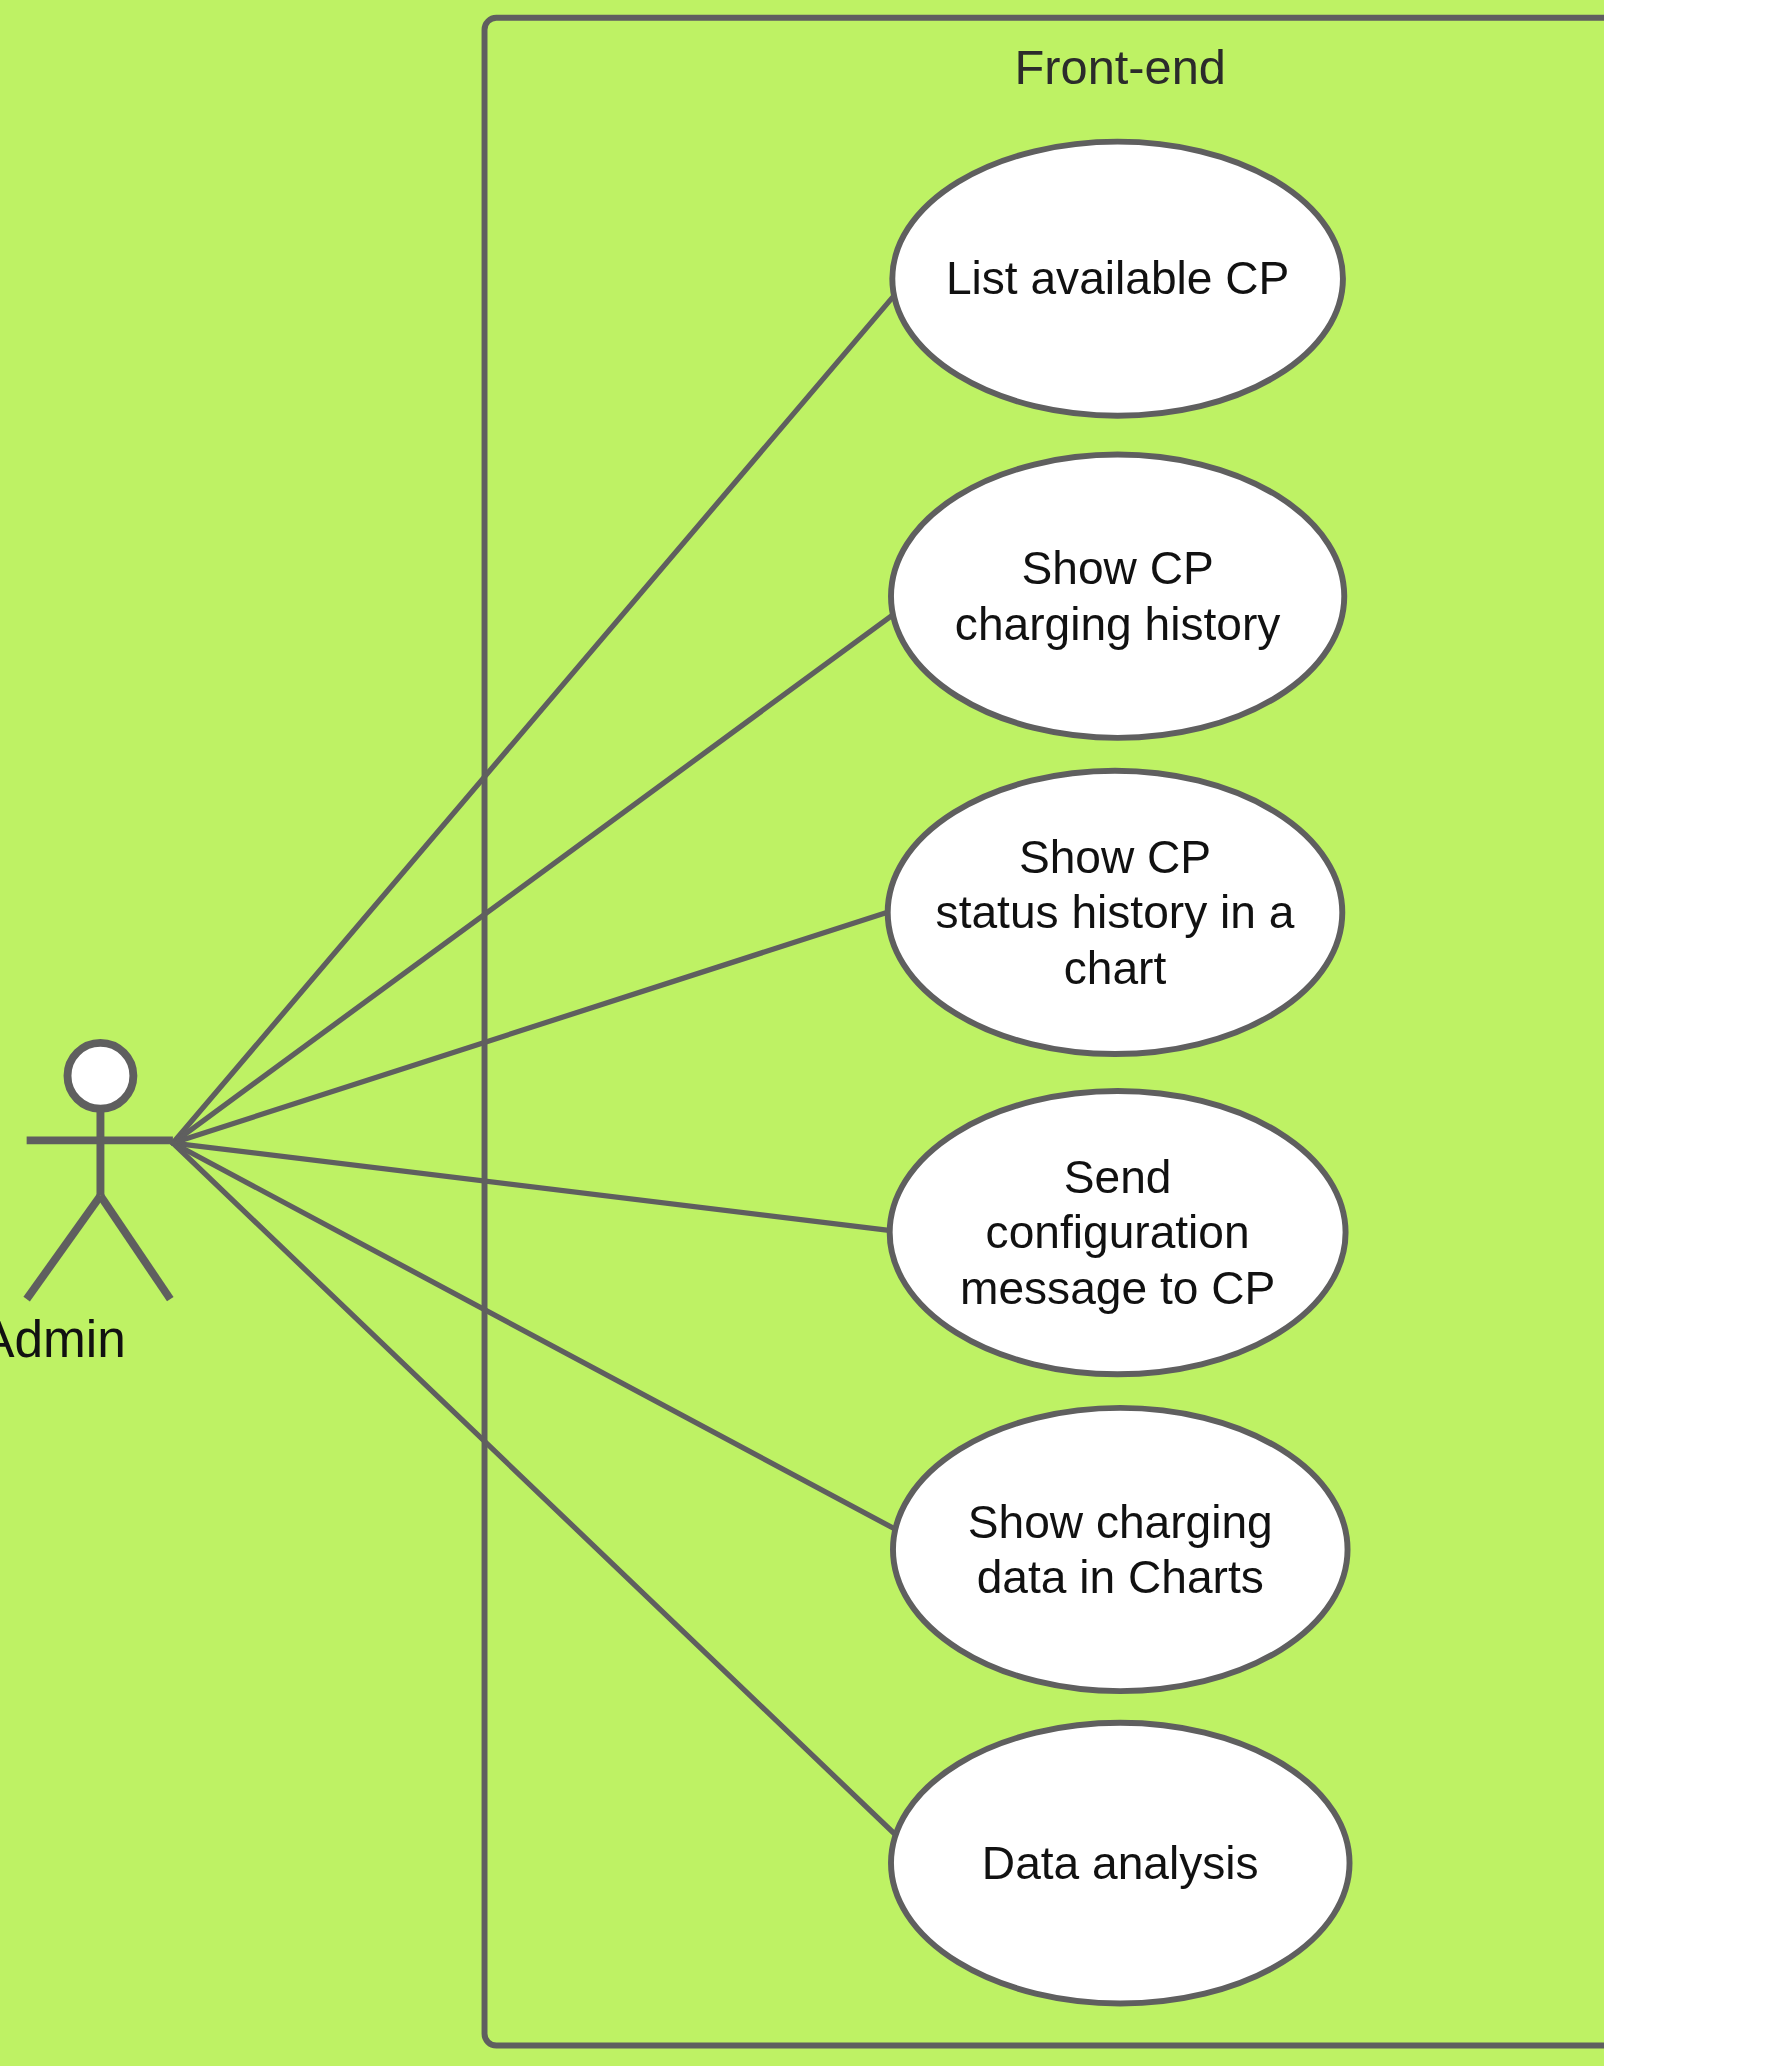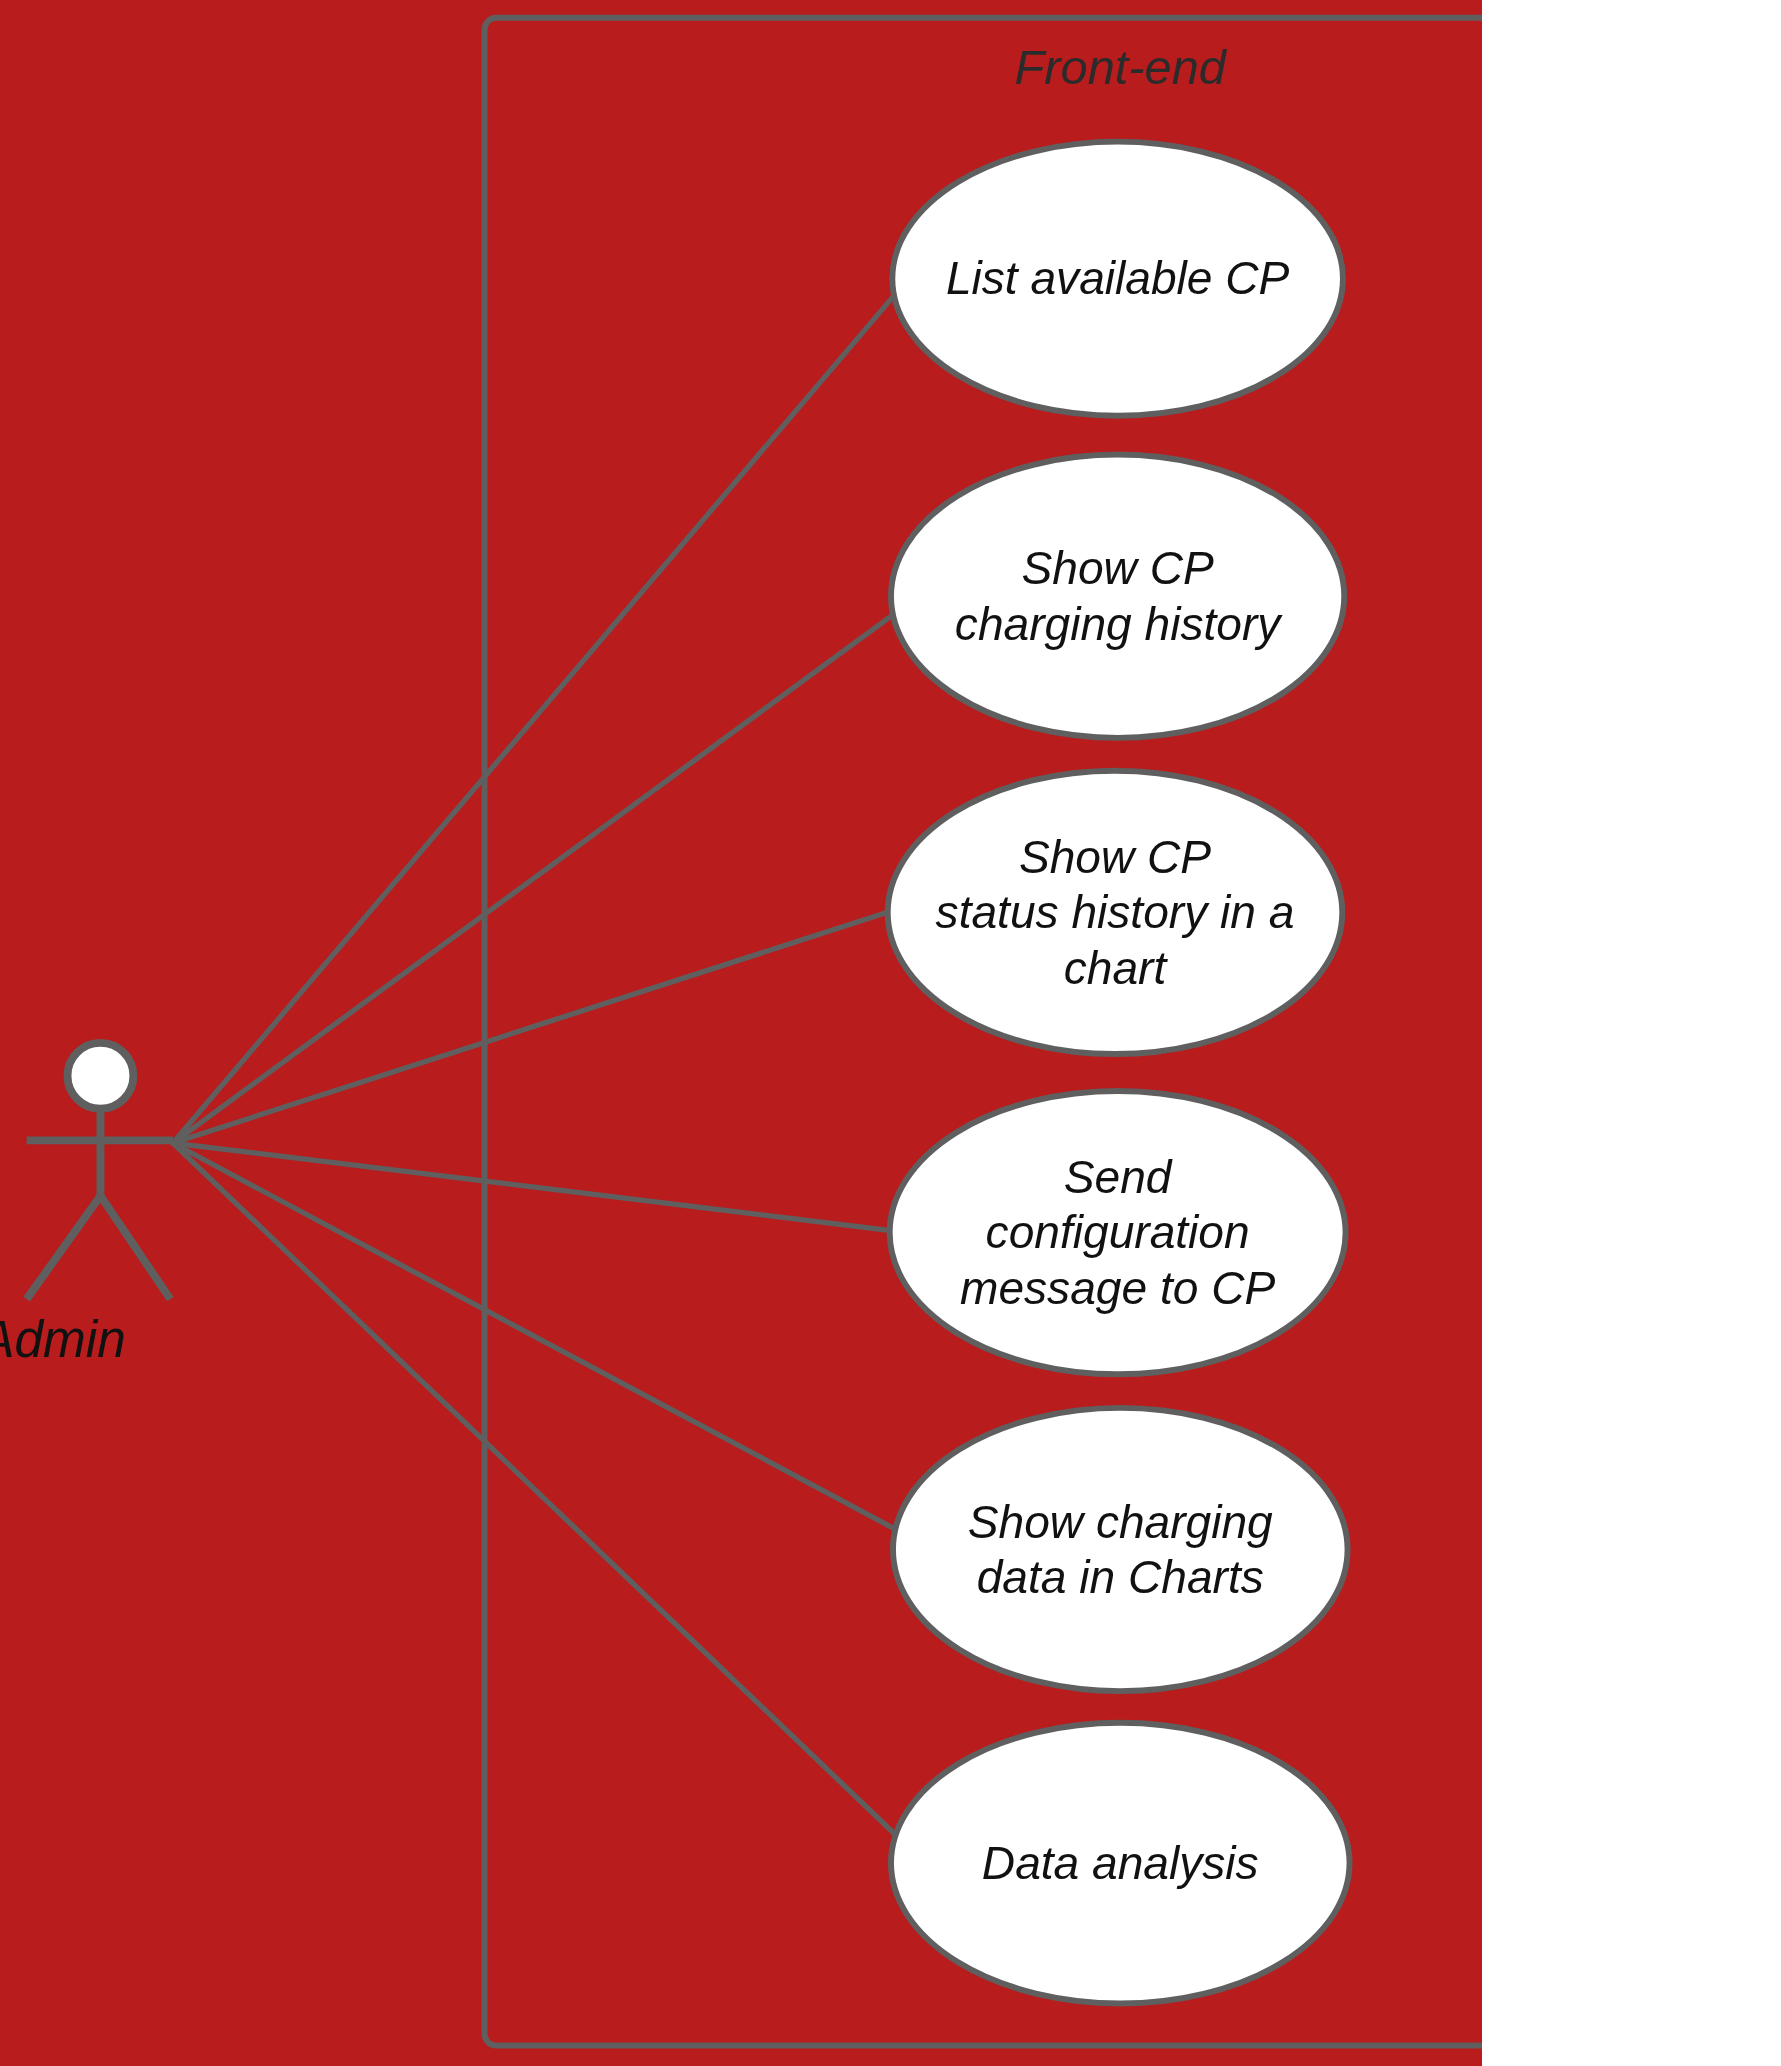--- a/index.html
+++ b/index.html
@@ -2,26 +2,25 @@
 <html style="font-size:10.5px"><head>
 <meta charset="utf-8">
 <style>
   html, body {
     margin: 0;
     padding: 0;
     background: #ffffff;
   }
   #diagram-root {
     position: relative;
-    width: 1482px;
+    width: 1604px;
     height: 2066px;
-    background: #b91c1c;
+    background: #bef264;
     font-family: "Liberation Sans", sans-serif;
     overflow: hidden;
-    font-style: italic;
   }
   svg.canvas {
     display: block;
     width: 1782px;
     height: 2066px;
   }
   .boundary-rect {
     fill: none;
     stroke: #5f5f5f;
     stroke-width: 9;

